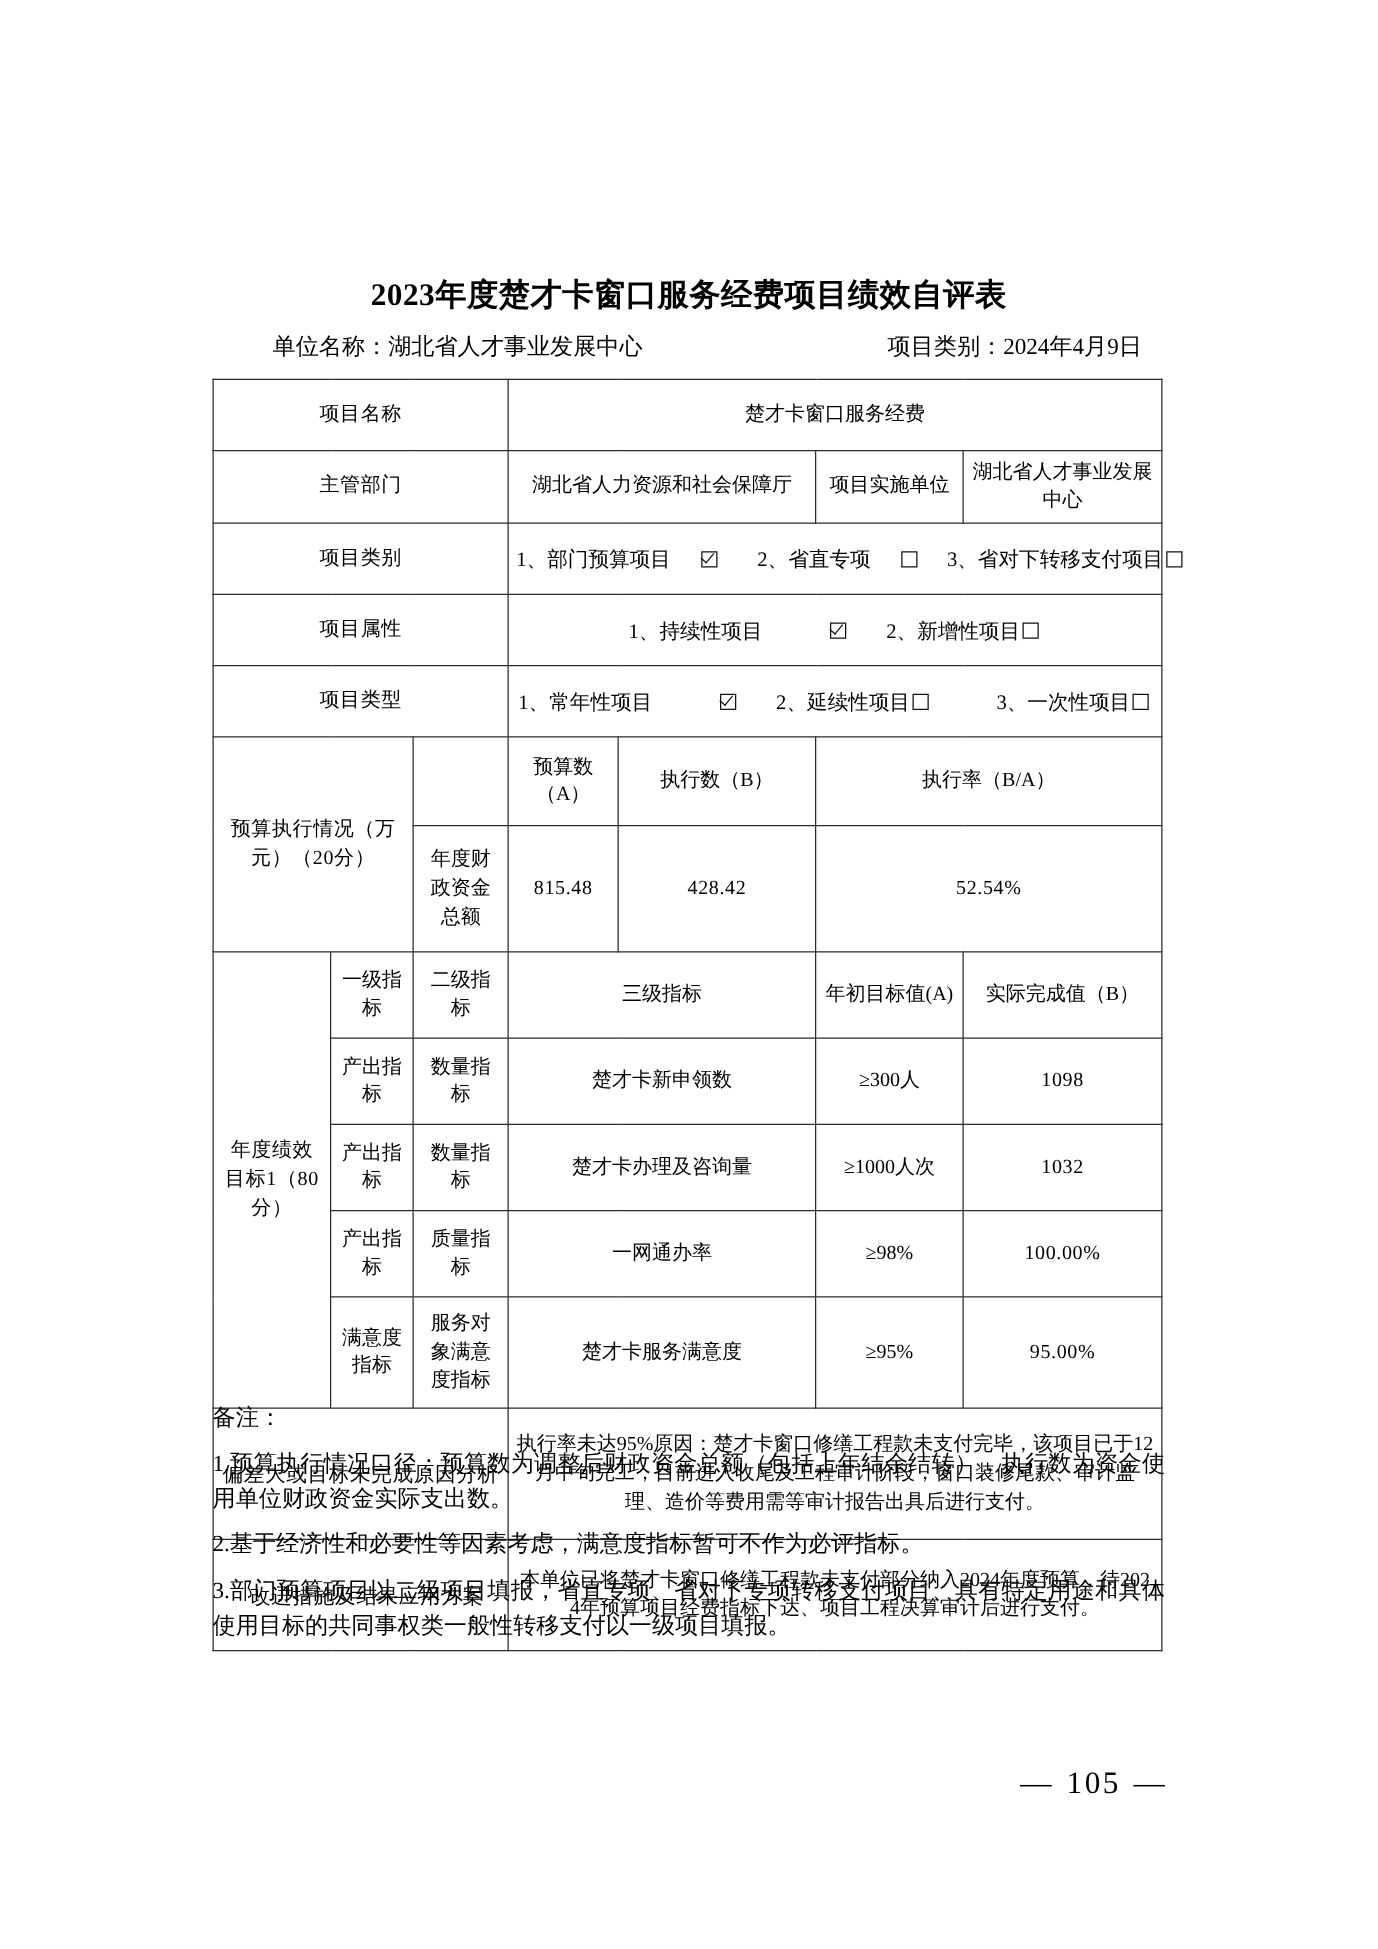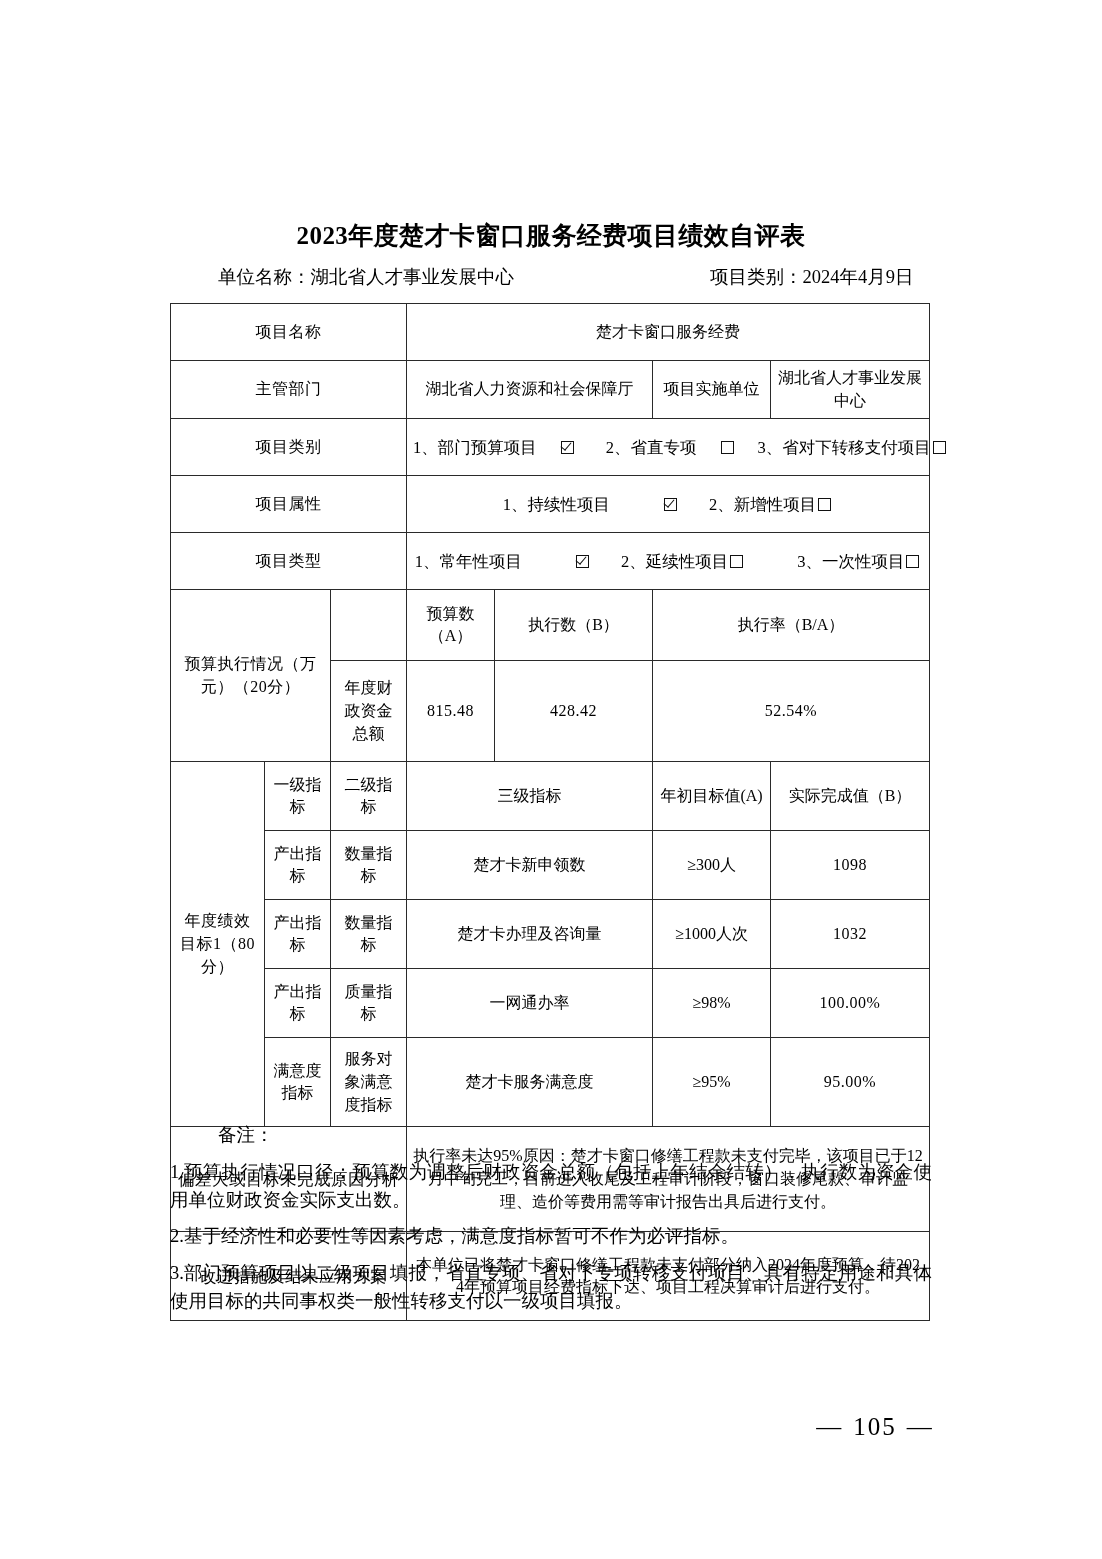--- a/index.html
+++ b/index.html
@@ -158,21 +158,20 @@
   .notes {
     position: absolute;
     left: 170px;
     top: 1122px;
     width: 762px;
     font-size: 18.5px;
     line-height: 1.5;
   }
   .notes .nhead {
     margin: 0 0 9px 0;
-    padding-left: 48px;
   }
   .notes p.note {
     margin: 4px 0 9px 0;
     text-align: justify;
     text-justify: inter-ideograph;
   }
 
   
   .pagenum {
     position: absolute;

